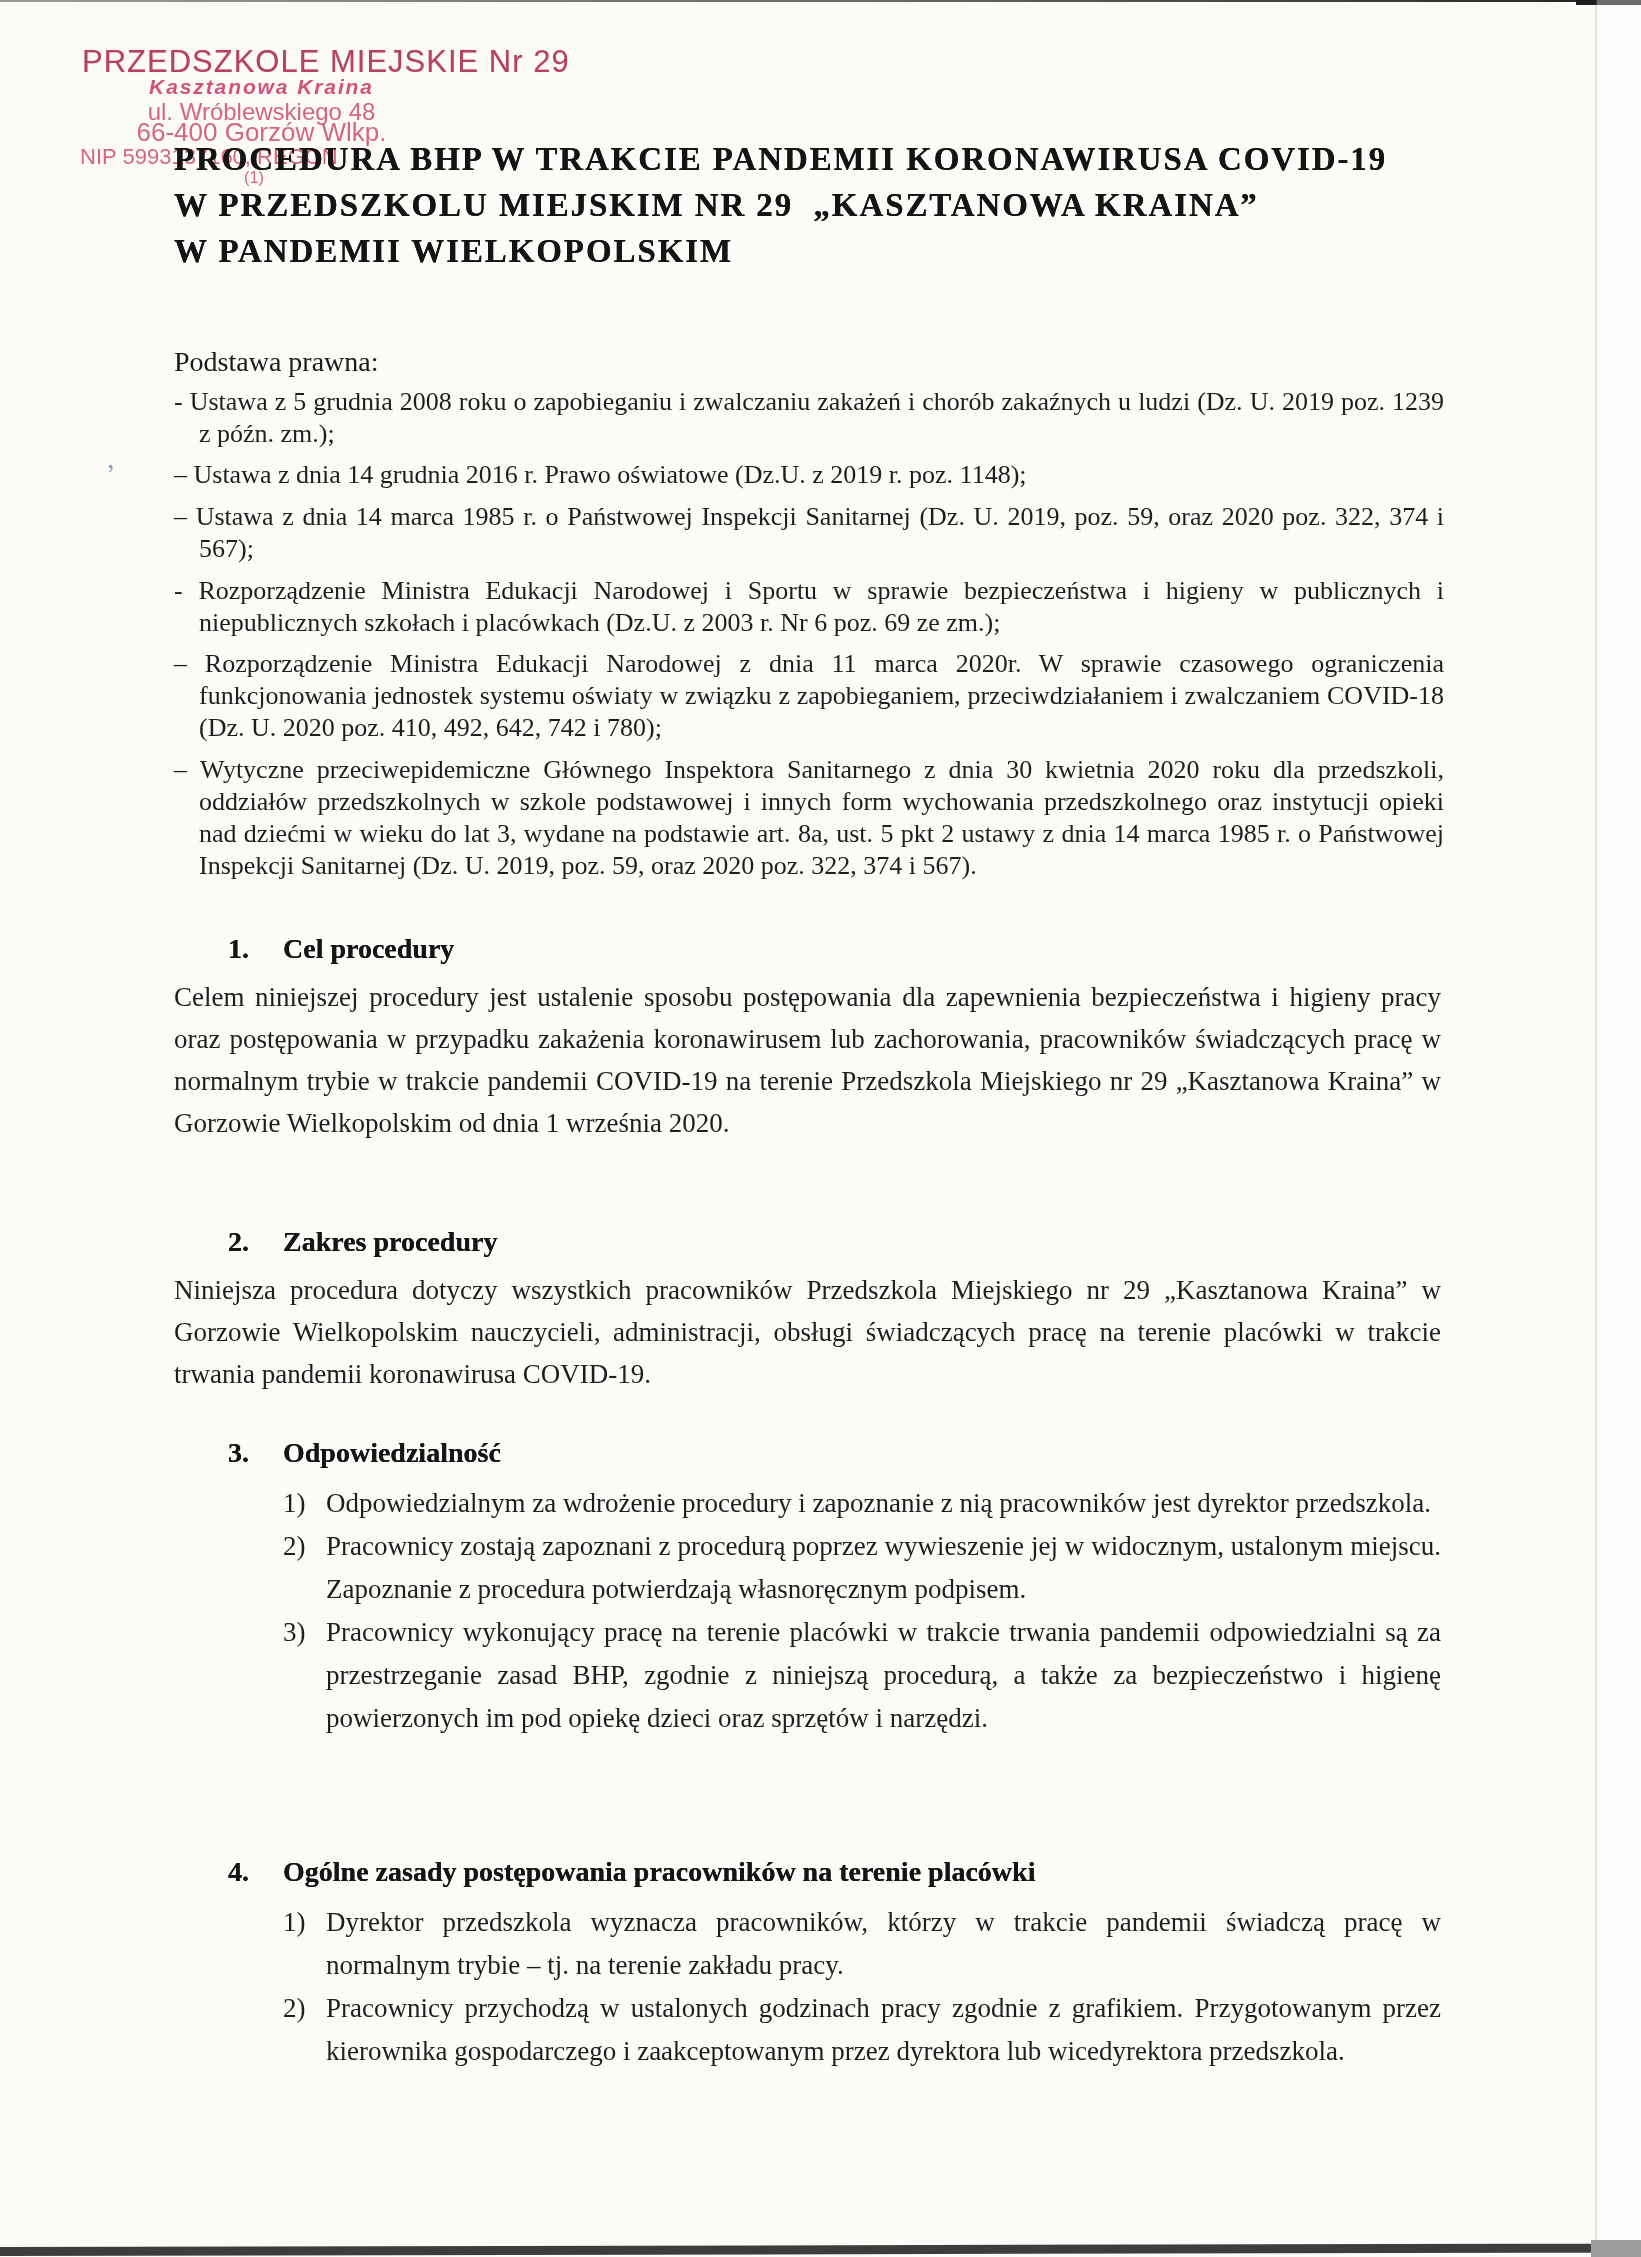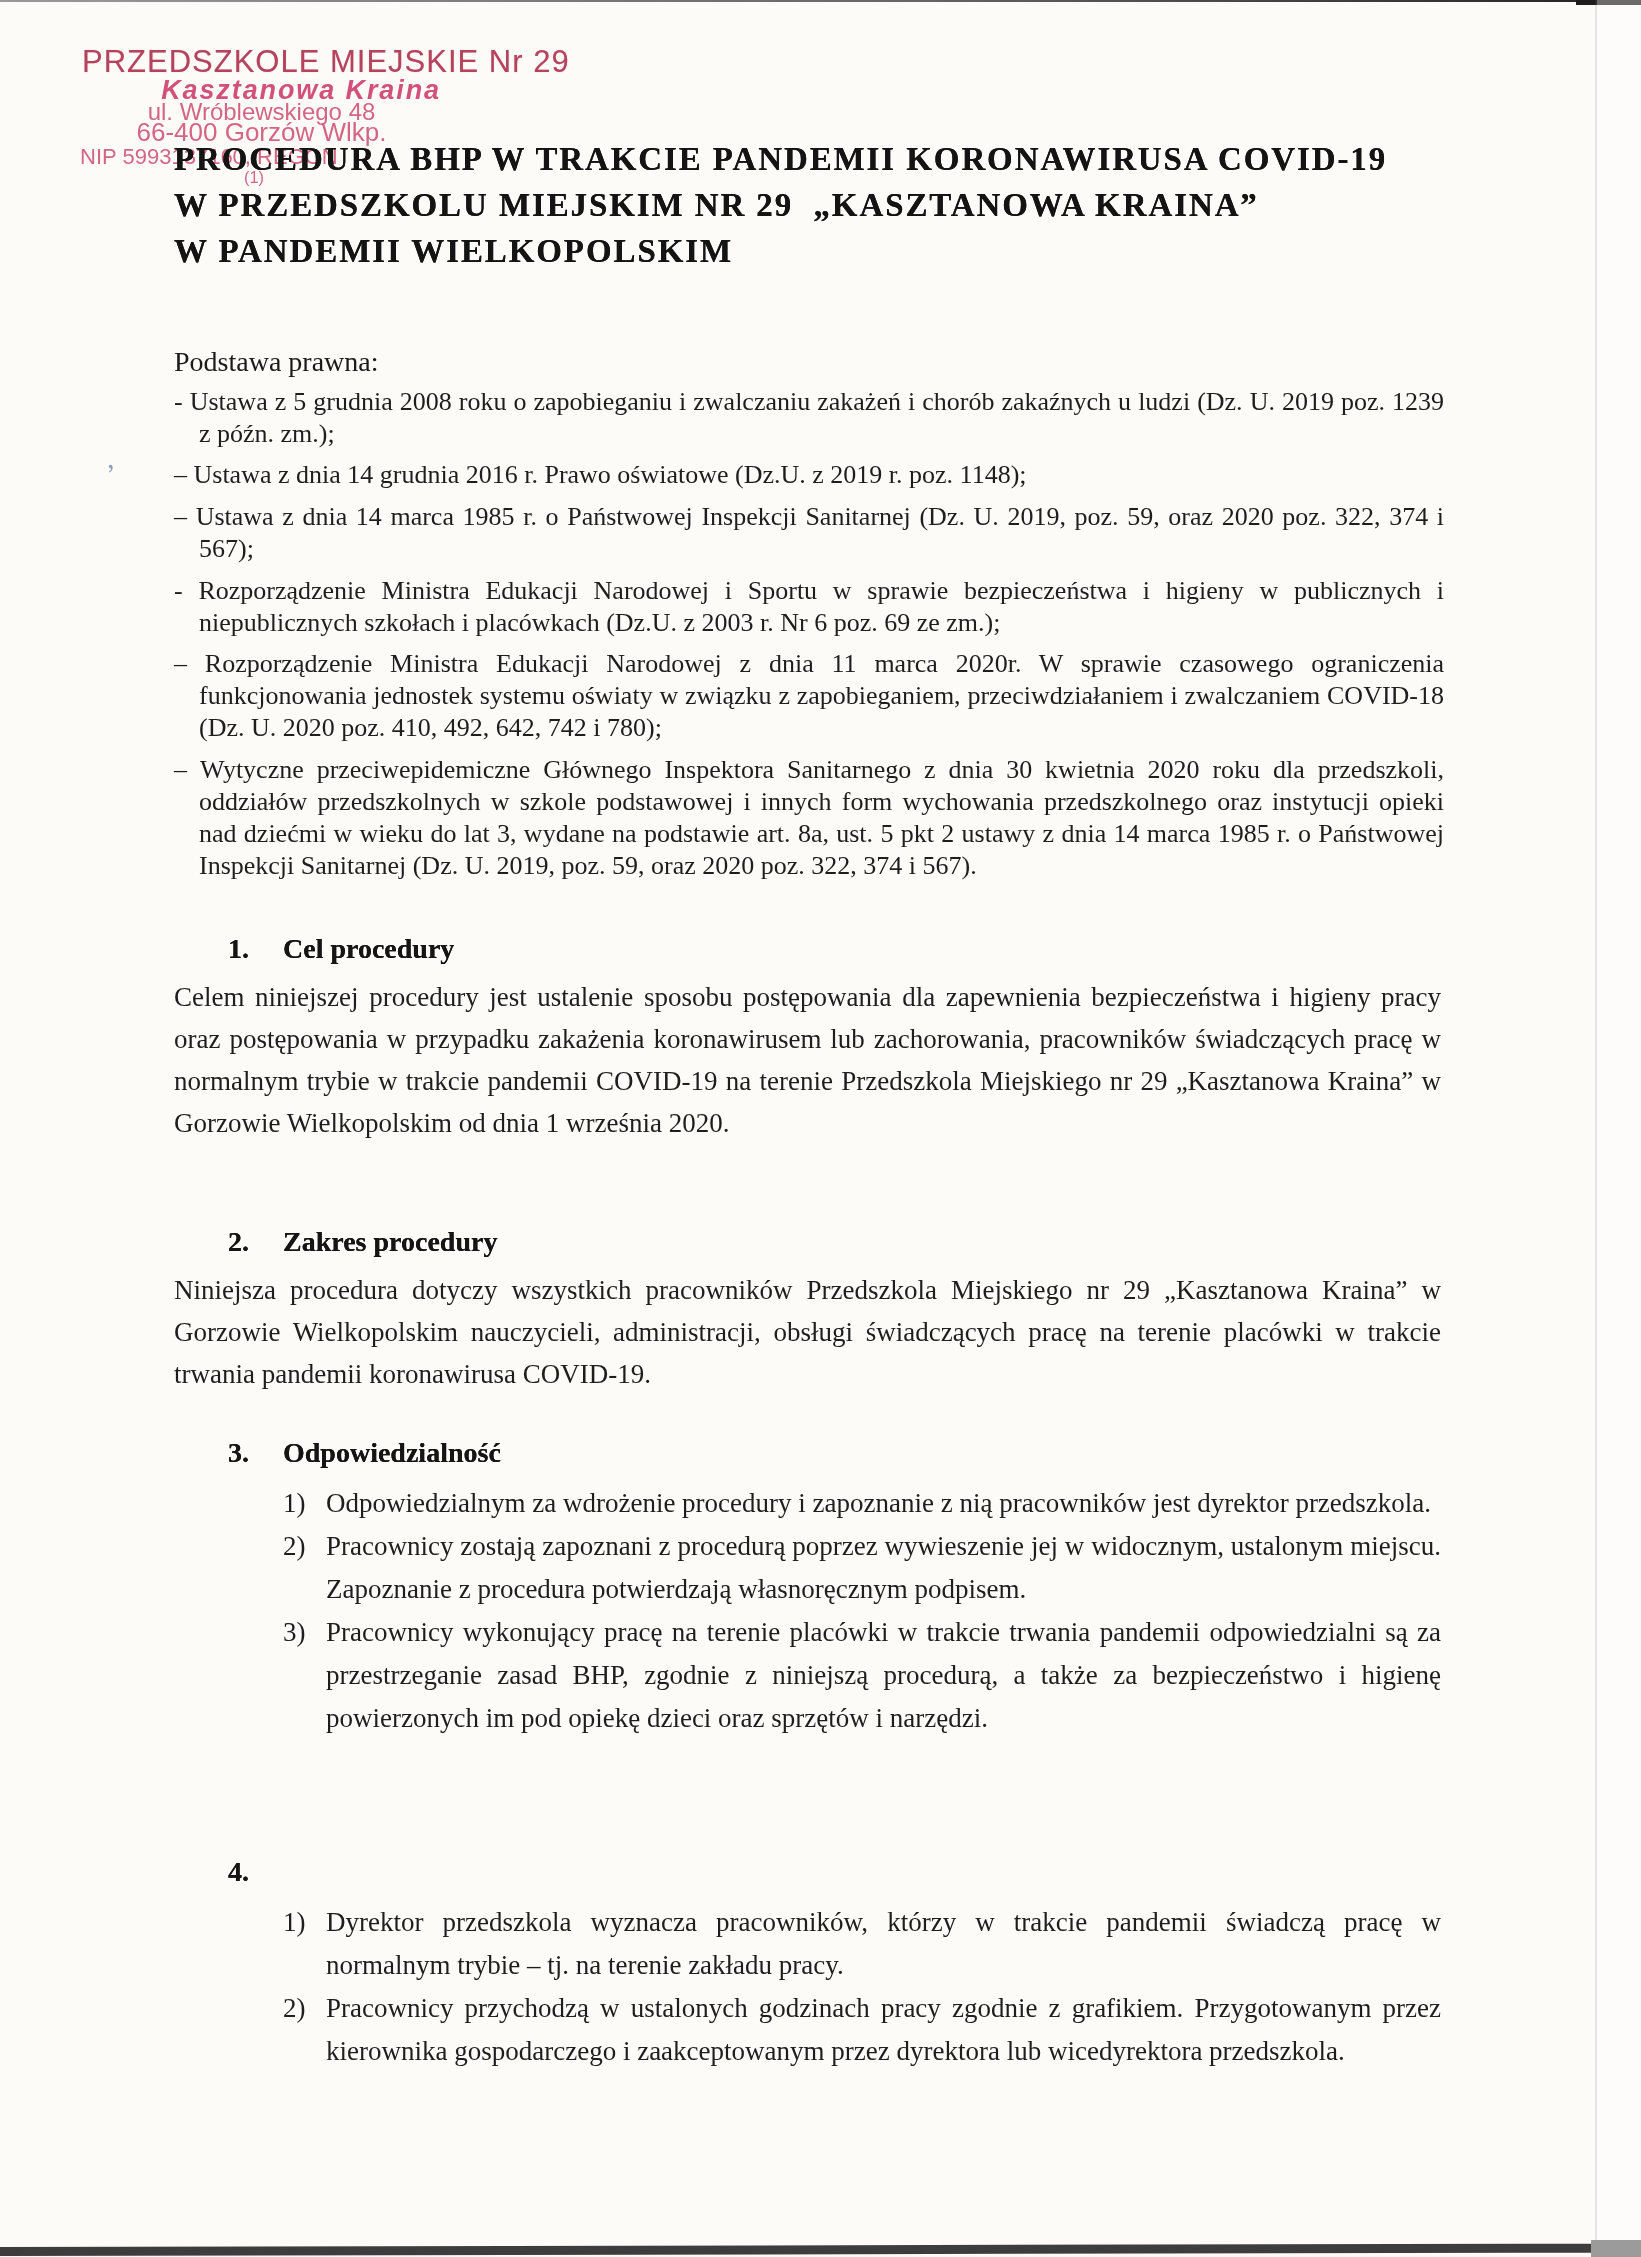--- a/index.html
+++ b/index.html
@@ -24,22 +24,22 @@
   .bottom-bar{position:absolute;left:0;top:2247px;width:1595px;height:8.7px;background:#3d3d3d;transform:rotate(-0.12deg);transform-origin:left center;}
   .bottom-corner{position:absolute;left:1591px;top:2240px;width:50px;height:17.4px;background:#9b9b9b;}
   .hand-tick{position:absolute;left:104px;top:442px;color:#6e86ad;font-size:29px;font-style:italic;transform:rotate(-12deg);opacity:.8;}
 
   
   .stamp{position:absolute;left:82px;top:42px;width:359px;z-index:1;
     font-family:"Liberation Sans", sans-serif;}
   .stamp-l1{position:absolute;left:0;top:1.9px;width:367px;white-space:nowrap;
     font-size:31px;font-weight:normal;letter-spacing:1px;color:rgba(171,42,72,0.82);
     text-shadow:0 0 1px rgba(171,42,72,0.35);}
-  .stamp-l2{position:absolute;left:0;top:33px;width:359px;text-align:right;white-space:nowrap;
-    font-size:27px;font-weight:bold;font-style:italic;letter-spacing:1.9px;color:rgba(205,62,110,0.9);}
+  .stamp-l2{position:absolute;left:0;top:33px;width:359px;text-align:center;white-space:nowrap;
+    font-size:21px;font-weight:bold;font-style:italic;letter-spacing:1.9px;color:rgba(205,62,110,0.9);}
   .stamp-l3{position:absolute;left:0;top:56px;width:359px;text-align:center;white-space:nowrap;
     font-size:24px;color:rgba(207,84,118,0.9);}
   .stamp-l4{position:absolute;left:0;top:75px;width:359px;text-align:center;white-space:nowrap;
     font-size:26px;color:rgba(207,84,118,0.9);}
   .stamp-l5{position:absolute;left:-1.9px;top:102px;width:579px;white-space:nowrap;
     font-size:22px;color:rgba(207,84,118,0.9);}
   .stamp-l6{position:absolute;left:162px;top:126px;font-size:16.4px;color:rgba(207,84,118,0.9);}
 
   
   .title{position:absolute;left:174px;top:136px;width:1267px;z-index:2;}
@@ -153,20 +153,21 @@
         <div class="sub-item">
           <span class="sub-num">3)</span>
           <span>Pracownicy wykonujący pracę na terenie placówki w trakcie trwania pandemii odpowiedzialni są za przestrzeganie zasad BHP, zgodnie z niniejszą procedurą, a także za bezpieczeństwo i higienę powierzonych im pod opiekę dzieci oraz sprzętów i narzędzi.</span>
         </div>
       </div>
   </div>
 
   <div class="section" id="section-4">
     <div class="sec-head">
       <span class="sec-num">4.</span>
+      <span class="sec-title">Ogólne zasady postępowania pracowników na terenie placówki</span>
     </div>
     <div class="sub-list">
 
         <div class="sub-item">
           <span class="sub-num">1)</span>
           <span>Dyrektor przedszkola wyznacza pracowników, którzy w trakcie pandemii świadczą pracę w normalnym trybie – tj. na terenie zakładu pracy.</span>
         </div>
 
         <div class="sub-item">
           <span class="sub-num">2)</span>

